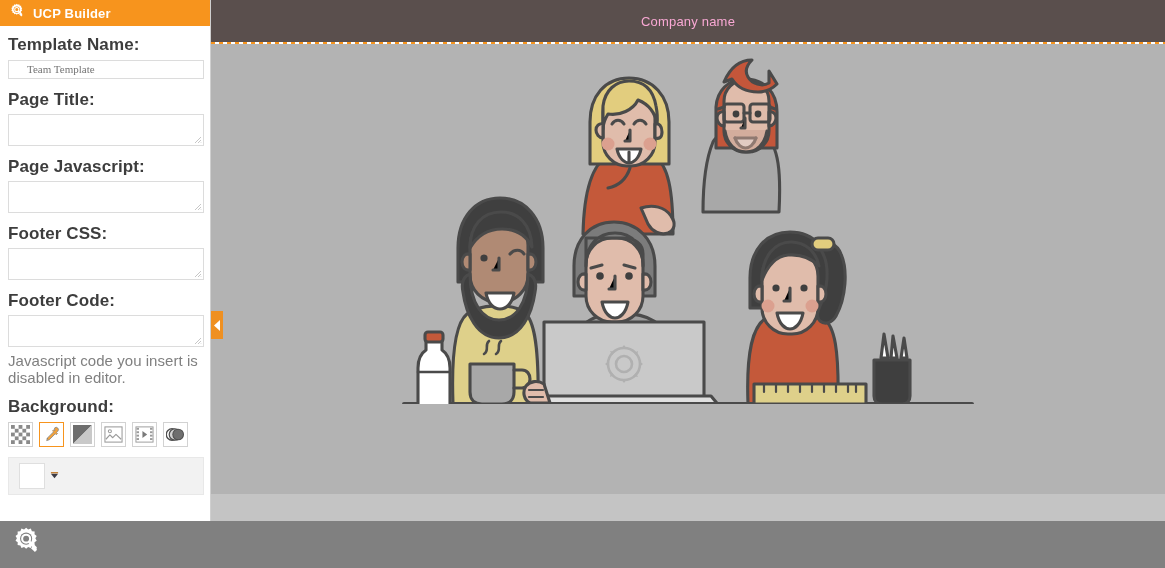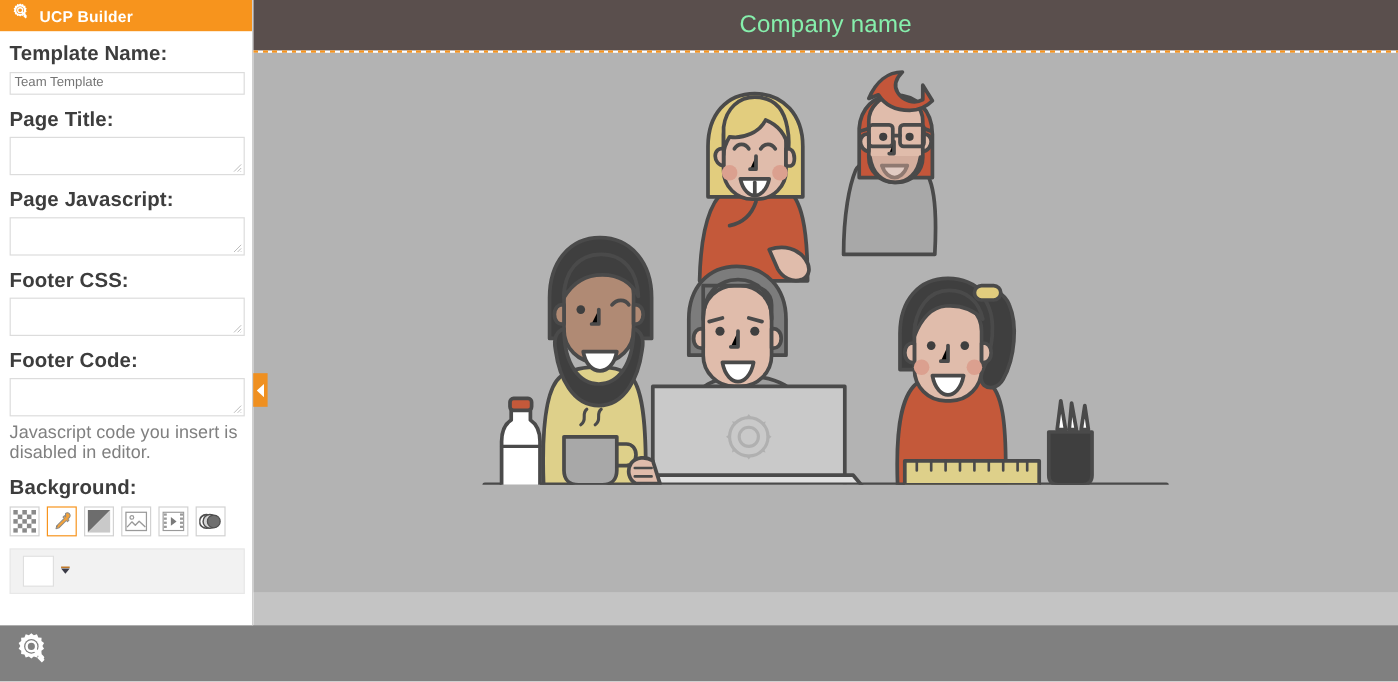--- a/index.html
+++ b/index.html
@@ -49,21 +49,21 @@
     overflow: hidden;
   }
   .field-label {
     font-size: 17px; color: #3d3d3d; font-weight: bold;
     margin-bottom: 4px; letter-spacing: .1px;
   }
   .txt-input {
     width: 196px; height: 19px;
     border: 1px solid #dcdcdc; background: #fff;
     font-size: 11px; color: #9a9a9a;
-    padding: 0 3px; font-family: Liberation Sans, sans-serif;
+    padding: 0 18px; font-family: Liberation Serif, serif;
     outline: none;
   }
   .txt-area {
     width: 196px; height: 32px;
     border: 1px solid #dcdcdc; background: #fff;
     font-size: 11px; color: #444;
     padding: 3px 5px; font-family: "Liberation Sans", sans-serif;
     resize: none; outline: none; display: block;
     position: relative;
   }
@@ -108,21 +108,21 @@
   }
 
   
   #header {
     position: absolute; left: 211px; top: 0;
     width: 954px; height: 42px;
     background: #5a4f4d;
     display: flex; align-items: center; justify-content: center;
   }
   #header-title {
-    color: #86efac; font-size: 20px; letter-spacing: .2px;
+    color: #f9a8d4; font-size: 13px; letter-spacing: .2px;
   }
   #dotted-rule {
     position: absolute; left: 211px; top: 42px;
     width: 954px; height: 2px;
     background-image: repeating-linear-gradient(to right,
       #f7941d 0px, #f7941d 4px, rgba(0,0,0,0) 4px, rgba(0,0,0,0) 8px);
   }
 
   
   #canvas {

